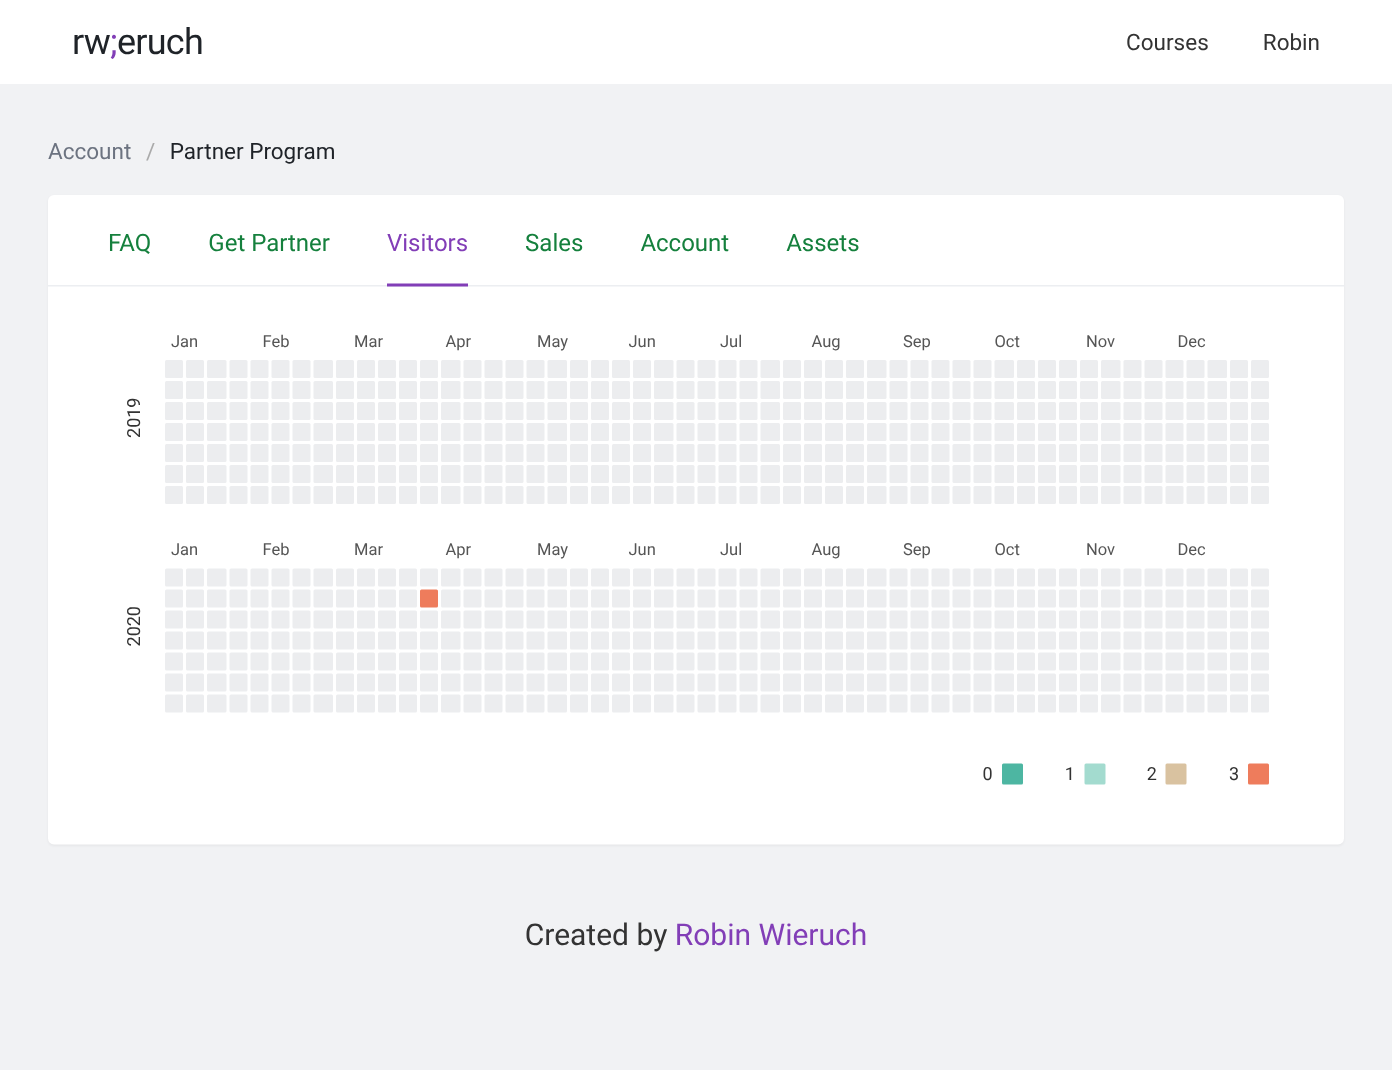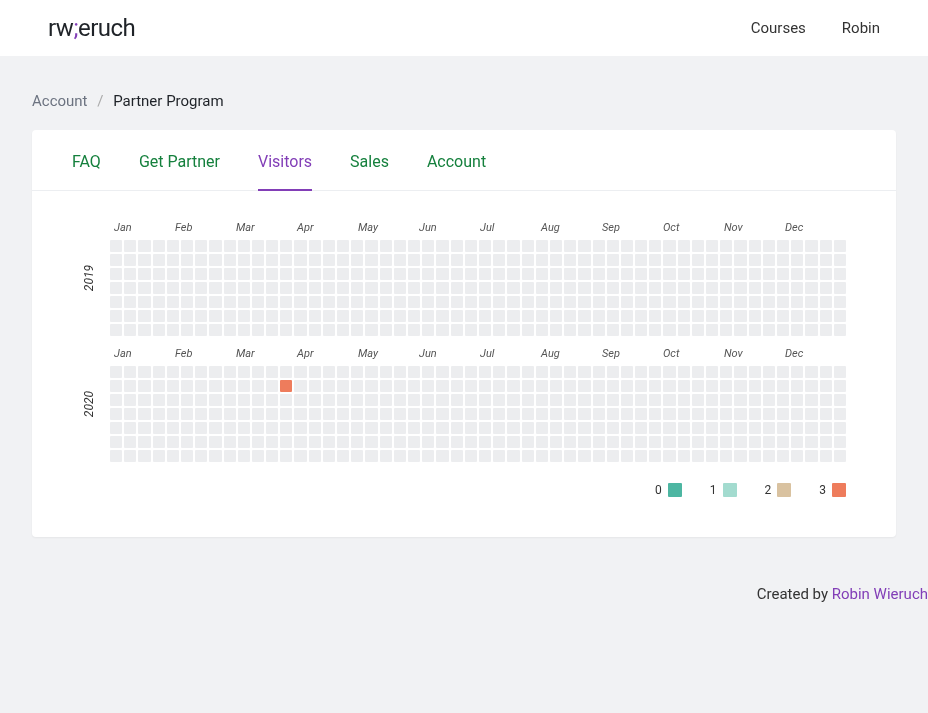--- a/index.html
+++ b/index.html
@@ -49,21 +49,21 @@
       cursor: pointer;
       border-bottom: 2px solid transparent;
       margin-bottom: -1px;
     }
     .tab.active {
       color: #823eb7;
       border-bottom-color: #823eb7;
       text-align: center;
     }
     .heatmaps-wrap { padding: 30px 50px 10px 50px; }
-    .heatmap-block { display: flex; align-items: center; margin-bottom: 11px; font-style: italic; }
+    .heatmap-block { display: flex; align-items: center; margin-bottom: 24px; }
     .year-label {
       writing-mode: vertical-rl;
       transform: rotate(180deg);
       font-size: 12px;
       color: #333;
       margin-right: 14px;
       width: 14px;
       text-align: center;
     }
     .heatmap-inner { flex: 1; }
@@ -94,23 +94,23 @@
       justify-content: flex-end;
       align-items: center;
       gap: 8px;
       padding-right: 50px;
       font-size: 12px;
       color: #333;
     }
     .legend-item { display: flex; align-items: center; gap: 6px; margin-left: 20px; }
     .swatch { width: 14px; height: 14px; border-radius: 1px; display: inline-block; }
     footer {
-      text-align: right;
+      text-align: center;
       padding: 40px 0 24px 0;
-      font-size: 15px;
+      font-size: 20px;
       color: #333;
     }
     footer a { color: #823eb7; text-decoration: none; cursor: pointer; }
   </style>
 </head>
 <body>
 
 <header>
   <div class="logo">
     <span>rw</span><span class="accent">;</span><span>eruch</span>
@@ -128,20 +128,21 @@
     <span class="current">Partner Program</span>
   </div>
 
   <div class="card">
     <div class="tabs">
       <div class="tab">FAQ</div>
       <div class="tab">Get Partner</div>
       <div class="tab active">Visitors</div>
       <div class="tab">Sales</div>
       <div class="tab">Account</div>
+      <div class="tab">Assets</div>
     </div>
 
     <div class="heatmaps-wrap" id="heatmaps">
         <div class="heatmap-block">
           <div class="year-label">2019</div>
           <div class="heatmap-inner">
             <div class="month-row">
               <div>Jan</div>
               <div>Feb</div>
               <div>Mar</div>

